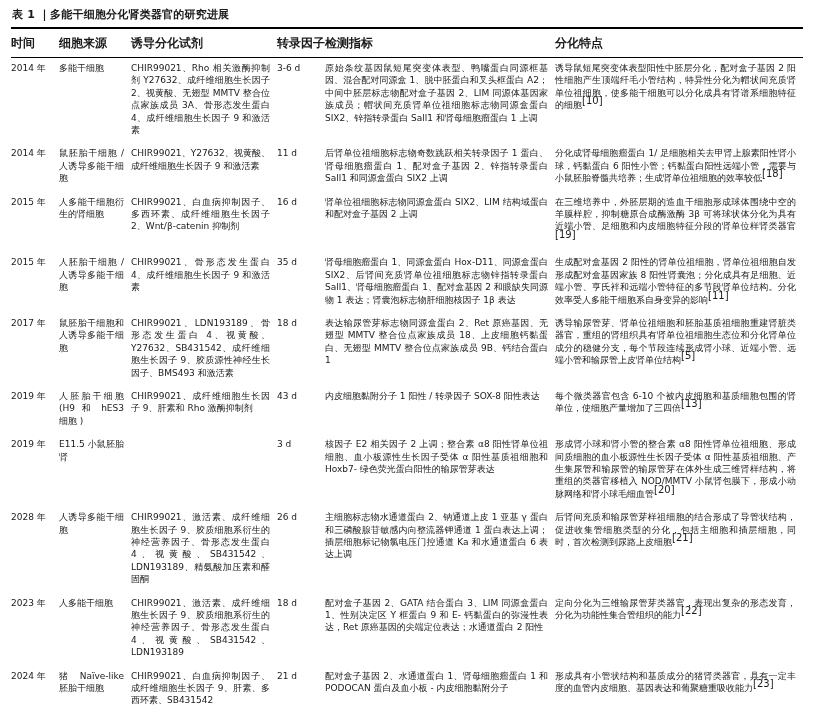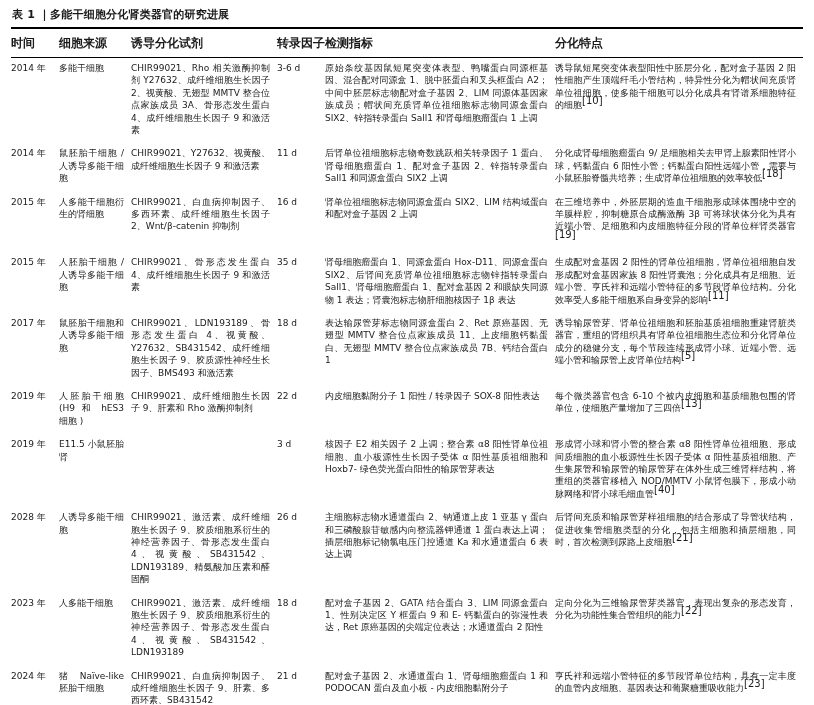--- a/index.html
+++ b/index.html
@@ -74,21 +74,21 @@
         <td>原始条纹基因鼠短尾突变体表型、鸭嘴蛋白同源框基因、混合配对同源盒 1、脱中胚蛋白和叉头框蛋白 A2；中间中胚层标志物配对盒子基因 2、LIM 同源体基因家族成员；帽状间充质肾单位祖细胞标志物同源盒蛋白 SIX2、锌指转录蛋白 Sall1 和肾母细胞瘤蛋白 1 上调</td>
         <td><span>诱导鼠短尾突变体表型阳性中胚层分化，配对盒子基因 2 阳性细胞产生顶端纤毛小管结构，特异性分化为帽状间充质肾单位祖细胞，使多能干细胞可以分化成具有肾谱系细胞特征的细胞</span><sup class="cite">[10]</sup></td>
       </tr>
 
       <tr>
         <td class="year">2014 年</td>
         <td>鼠胚胎干细胞 / 人诱导多能干细胞</td>
         <td>CHIR99021、Y27632、视黄酸、成纤维细胞生长因子 9 和激活素</td>
         <td class="duration">11 d</td>
         <td>后肾单位祖细胞标志物奇数跳跃相关转录因子 1 蛋白、肾母细胞瘤蛋白 1、配对盒子基因 2、锌指转录蛋白 Sall1 和同源盒蛋白 SIX2 上调</td>
-        <td><span>分化成肾母细胞瘤蛋白 9/ 足细胞相关去甲肾上腺素阳性肾小球，钙黏蛋白 6 阳性小管；钙黏蛋白阳性远端小管，需要与小鼠胚胎脊髓共培养；生成肾单位祖细胞的效率较低</span><sup class="cite">[18]</sup></td>
+        <td><span>分化成肾母细胞瘤蛋白 1/ 足细胞相关去甲肾上腺素阳性肾小球，钙黏蛋白 6 阳性小管；钙黏蛋白阳性远端小管，需要与小鼠胚胎脊髓共培养；生成肾单位祖细胞的效率较低</span><sup class="cite">[18]</sup></td>
       </tr>
 
       <tr>
         <td class="year">2015 年</td>
         <td>人多能干细胞衍生的肾细胞</td>
         <td>CHIR99021、白血病抑制因子、多西环素、成纤维细胞生长因子 2、Wnt/β-catenin 抑制剂</td>
         <td class="duration">16 d</td>
         <td>肾单位祖细胞标志物同源盒蛋白 SIX2、LIM 结构域蛋白和配对盒子基因 2 上调</td>
         <td><span>在三维培养中，外胚层期的造血干细胞形成球体围绕中空的羊膜样腔，抑制糖原合成酶激酶 3β 可将球状体分化为具有近端小管、足细胞和内皮细胞特征分段的肾单位样肾类器官</span><sup class="cite">[19]</sup></td>
       </tr>
@@ -100,40 +100,40 @@
         <td class="duration">35 d</td>
         <td>肾母细胞瘤蛋白 1、同源盒蛋白 Hox-D11、同源盒蛋白 SIX2、后肾间充质肾单位祖细胞标志物锌指转录蛋白 Sall1、肾母细胞瘤蛋白 1、配对盒基因 2 和眼缺失同源物 1 表达；肾囊泡标志物肝细胞核因子 1β 表达</td>
         <td><span>生成配对盒基因 2 阳性的肾单位祖细胞，肾单位祖细胞自发形成配对盒基因家族 8 阳性肾囊泡；分化成具有足细胞、近端小管、亨氏袢和远端小管特征的多节段肾单位结构。分化效率受人多能干细胞系自身变异的影响</span><sup class="cite">[11]</sup></td>
       </tr>
 
       <tr>
         <td class="year">2017 年</td>
         <td>鼠胚胎干细胞和人诱导多能干细胞</td>
         <td>CHIR99021、LDN193189、骨形态发生蛋白 4、视黄酸、Y27632、SB431542、成纤维细胞生长因子 9、胶质源性神经生长因子、BMS493 和激活素</td>
         <td class="duration">18 d</td>
-        <td>表达输尿管芽标志物同源盒蛋白 2、Ret 原癌基因、无翅型 MMTV 整合位点家族成员 11、上皮细胞钙黏蛋白、无翅型 MMTV 整合位点家族成员 7B、钙结合蛋白 1</td>
+        <td>表达输尿管芽标志物同源盒蛋白 2、Ret 原癌基因、无翅型 MMTV 整合位点家族成员 18、上皮细胞钙黏蛋白、无翅型 MMTV 整合位点家族成员 9B、钙结合蛋白 1</td>
         <td><span>诱导输尿管芽、肾单位祖细胞和胚胎基质祖细胞重建肾脏类器官，重组的肾组织具有肾单位祖细胞生态位和分化肾单位成分的稳健分支，每个节段连续形成肾小球、近端小管、远端小管和输尿管上皮肾单位结构</span><sup class="cite">[5]</sup></td>
       </tr>
 
       <tr>
         <td class="year">2019 年</td>
         <td>人胚胎干细胞 (H9 和 hES3 细胞 )</td>
         <td>CHIR99021、成纤维细胞生长因子 9、肝素和 Rho 激酶抑制剂</td>
-        <td class="duration">22 d</td>
+        <td class="duration">43 d</td>
         <td>内皮细胞黏附分子 1 阳性 / 转录因子 SOX-8 阳性表达</td>
         <td><span>每个微类器官包含 6-10 个被内皮细胞和基质细胞包围的肾单位，使细胞产量增加了三四倍</span><sup class="cite">[13]</sup></td>
       </tr>
 
       <tr>
         <td class="year">2019 年</td>
         <td>E11.5 小鼠胚胎肾</td>
         <td></td>
         <td class="duration">3 d</td>
         <td>核因子 E2 相关因子 2 上调；整合素 α8 阳性肾单位祖细胞、血小板源性生长因子受体 α 阳性基质祖细胞和 Hoxb7- 绿色荧光蛋白阳性的输尿管芽表达</td>
-        <td><span>形成肾小球和肾小管的整合素 α8 阳性肾单位祖细胞、形成间质细胞的血小板源性生长因子受体 α 阳性基质祖细胞、产生集尿管和输尿管的输尿管芽在体外生成三维肾样结构，将重组的类器官移植入 NOD/MMTV 小鼠肾包膜下，形成小动脉网络和肾小球毛细血管</span><sup class="cite">[40]</sup></td>
+        <td><span>形成肾小球和肾小管的整合素 α8 阳性肾单位祖细胞、形成间质细胞的血小板源性生长因子受体 α 阳性基质祖细胞、产生集尿管和输尿管的输尿管芽在体外生成三维肾样结构，将重组的类器官移植入 NOD/MMTV 小鼠肾包膜下，形成小动脉网络和肾小球毛细血管</span><sup class="cite">[20]</sup></td>
       </tr>
 
       <tr>
         <td class="year">2028 年</td>
         <td>人诱导多能干细胞</td>
         <td>CHIR99021、激活素、成纤维细胞生长因子 9、胶质细胞系衍生的神经营养因子、骨形态发生蛋白 4、视黄酸、SB431542、LDN193189、精氨酸加压素和醛固酮</td>
         <td class="duration">26 d</td>
         <td>主细胞标志物水通道蛋白 2、钠通道上皮 1 亚基 γ 蛋白和三磷酸腺苷敏感内向整流器钾通道 1 蛋白表达上调；插层细胞标记物氯电压门控通道 Ka 和水通道蛋白 6 表达上调</td>
         <td><span>后肾间充质和输尿管芽样祖细胞的结合形成了导管状结构，促进收集管细胞类型的分化，包括主细胞和插层细胞，同时，首次检测到尿路上皮细胞</span><sup class="cite">[21]</sup></td>
       </tr>
@@ -146,18 +146,18 @@
         <td>配对盒子基因 2、GATA 结合蛋白 3、LIM 同源盒蛋白 1、性别决定区 Y 框蛋白 9 和 E- 钙黏蛋白的弥漫性表达，Ret 原癌基因的尖端定位表达；水通道蛋白 2 阳性</td>
         <td><span>定向分化为三维输尿管芽类器官，表现出复杂的形态发育，分化为功能性集合管组织的能力</span><sup class="cite">[22]</sup></td>
       </tr>
 
       <tr>
         <td class="year">2024 年</td>
         <td>猪 Naïve-like 胚胎干细胞</td>
         <td>CHIR99021、白血病抑制因子、成纤维细胞生长因子 9、肝素、多西环素、SB431542</td>
         <td class="duration">21 d</td>
         <td>配对盒子基因 2、水通道蛋白 1、肾母细胞瘤蛋白 1 和 PODOCAN 蛋白及血小板 - 内皮细胞黏附分子</td>
-        <td><span>亨氏袢和远端小管特征的多节段肾单位结构，具有一定丰度的血管内皮细胞、基因表达和葡聚糖重吸收能力</span><sup class="cite">[23]</sup></td>
+        <td><span>形成具有小管状结构和基质成分的猪肾类器官，具有一定丰度的血管内皮细胞、基因表达和葡聚糖重吸收能力</span><sup class="cite">[23]</sup></td>
       </tr>
 
     </tbody>
   </table>
 </div>
 
 </body></html>

